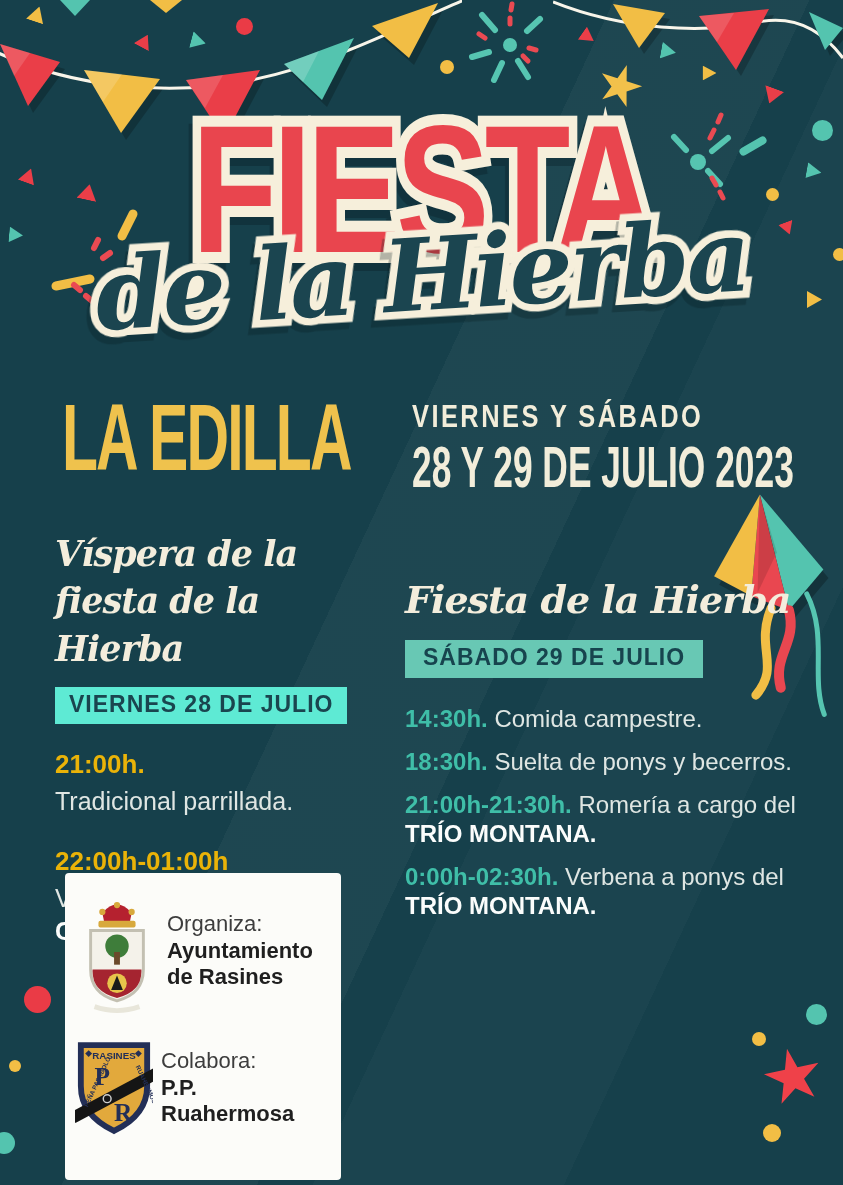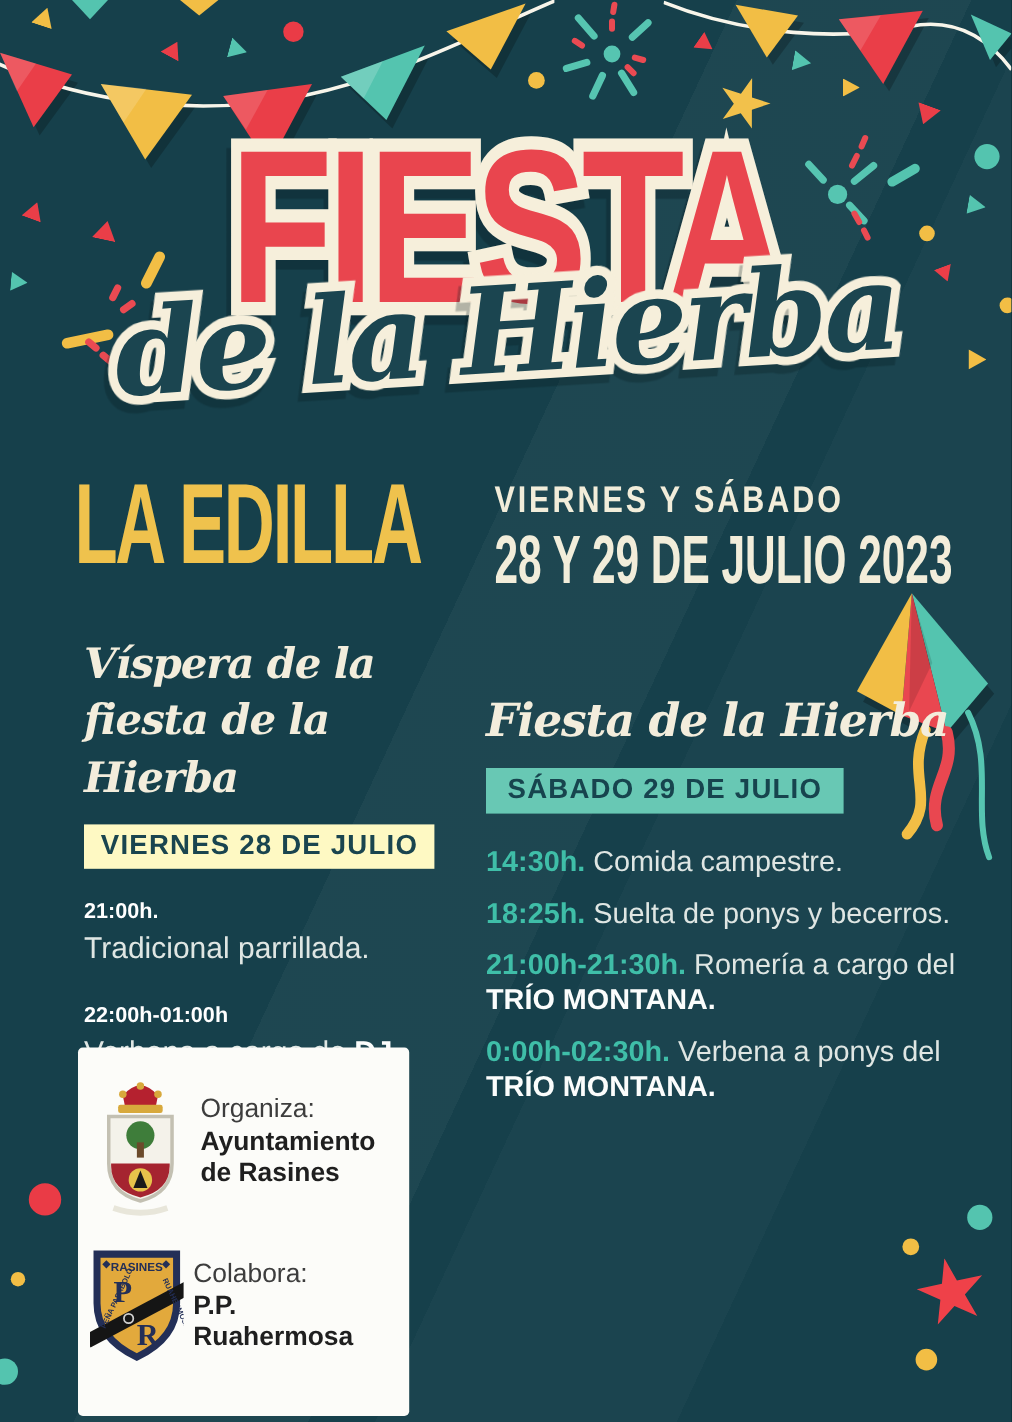--- a/index.html
+++ b/index.html
@@ -37,36 +37,36 @@
   .location{position:absolute; left:62px; top:390px; font-size:95px; font-weight:700;
     color:#efc24d; letter-spacing:-3px; line-height:1; white-space:nowrap;}
   .location .sq{display:inline-block; transform:scaleX(.62); transform-origin:left top;}
   .dates{position:absolute; left:412px; top:401px; color:#f2edda; line-height:1;}
   .dates-l1{font-size:31px; font-weight:700; letter-spacing:3px; white-space:nowrap;}
   .dates-l1 .sq{display:inline-block; transform:scaleX(.82); transform-origin:left top;}
   .dates-l2{margin-top:7px; font-size:57px; font-weight:700; letter-spacing:0px; white-space:nowrap;}
   .dates-l2 .sq{display:inline-block; transform:scaleX(.62); transform-origin:left top;}
   
   .col{position:absolute;}
-  .col-left{left:70px; top:530px; width:292px;}
+  .col-left{left:55px; top:530px; width:292px;}
   .col-right{left:405px; top:574px; width:415px;}
   .script-heading{font-family:"DejaVu Serif", serif; font-style:italic; font-weight:700;
     color:#f3eddc; font-size:35px; line-height:1.35; letter-spacing:-1px;}
   .col-right .script-heading{font-size:38px;}
   .script-heading .line{display:block;}
   .day-badge{display:inline-block; margin-top:15px; padding:5px 14px 7px;
     font-size:23px; font-weight:700; letter-spacing:1px; line-height:1.1; white-space:nowrap;}
-  .yellow-badge{background:#fef9c3; color:#1a454f;}
+  .yellow-badge{background:#5eead4; color:#1a454f;}
   .teal-badge{background:#68c8b4; color:#17444e;}
   .col-right .day-badge{padding:5px 18px 7px;}
   
   .events{margin-top:24px;}
   .event{margin-bottom:28px;}
   .col-left .event{font-size:25px; line-height:1.3;}
-  .col-left .etime{display:block; font-size:18px; font-weight:700; color:#ffffff; margin-bottom:3px;}
+  .col-left .etime{display:block; font-size:26px; font-weight:700; color:#eab308; margin-bottom:3px;}
   .col-right .events{margin-top:26px;}
   .col-right .event{margin-bottom:14px; font-size:24px; line-height:29px;}
   .col-right .etime{font-weight:700; color:#3fbea8;}
   .edesc{color:#dfe6e3;}
   .ebold{font-weight:700; color:#fbfdfc;}
   
   .sponsor-box{position:absolute; left:65px; top:873px; width:276px; height:307px;
     background:#fcfcf9; border-radius:4px; box-sizing:border-box; padding:14px 10px;}
   .sp-row{display:flex; align-items:center;}
   .sp-row + .sp-row{margin-top:24px;}
@@ -248,21 +248,21 @@
       </div>
   </div>
 
   <div class="col col-right">
     <div class="script-heading">
       <span class="line">Fiesta de la Hierba</span>
     </div>
     <div class="day-badge teal-badge">SÁBADO 29 DE JULIO</div>
     <div class="events" id="events-right">
         <div class="event"><span class="etime">14:30h.</span><span class="edesc"> Comida campestre.</span></div>
-        <div class="event"><span class="etime">18:25h.</span><span class="edesc"> Suelta de ponys y becerros.</span></div>
+        <div class="event"><span class="etime">18:30h.</span><span class="edesc"> Suelta de ponys y becerros.</span></div>
         <div class="event"><span class="etime">21:00h-21:30h.</span><span class="edesc"> Romería a cargo del </span><span class="ebold">TRÍO MONTANA.</span></div>
         <div class="event"><span class="etime">0:00h-02:30h.</span><span class="edesc"> Verbena a ponys del </span><span class="ebold">TRÍO MONTANA.</span></div>
       </div>
   </div>
 
   <div class="sponsor-box">
     <div class="sp-row">
       <svg class="sp-logo" width="84" height="128" viewBox="0 0 86 130">
         <path d="M28 26 q15 -17 30 0 l-2 10 h-26 z" fill="#b5212f"></path>
         <rect x="24" y="34" width="38" height="7" rx="2" fill="#d8a93c"></rect>

